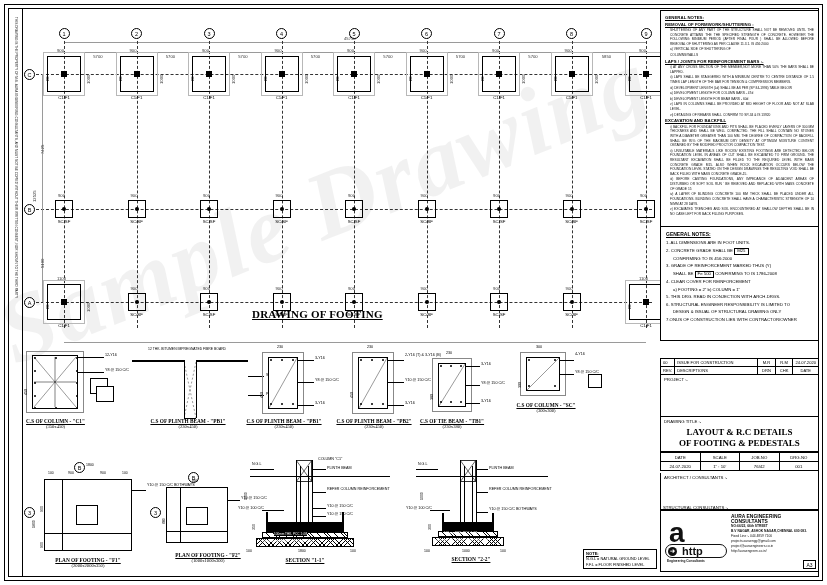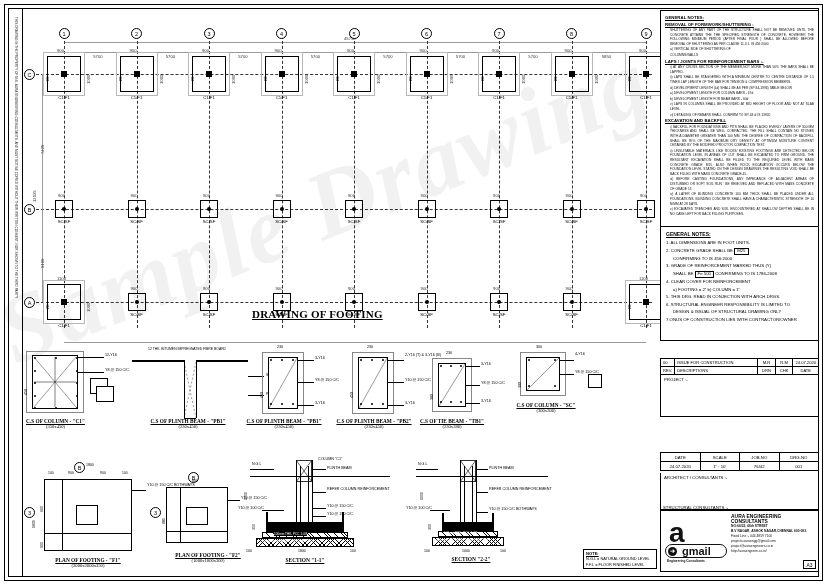--- a/index.html
+++ b/index.html
@@ -554,20 +554,27 @@
           <td style="width: 18px; text-align: center;">CHK</td>
           <td style="width: 25px; text-align: center;">DATE</td>
         </tr>
       </tbody>
   </table>
 
   <div class="tb" style="top:375px; height:42px;">
     <div class="tb-label">PROJECT :-</div>
   </div>
 
+  <div class="tb" style="top:417px; height:35px;">
+    <div class="tb-label">DRAWING TITLE :-</div>
+    <div class="dtitle">
+      <div>LAYOUT &amp; R.C DETAILS</div>
+      <div>OF FOOTING &amp; PEDESTALS</div>
+    </div>
+  </div>
 
   <table class="metatable">
     <tbody id="meta-body">
         <tr>
           <td style="width: 39px;">DATE</td>
           <td style="width: 39px;">SCALE</td>
           <td style="width: 39px;">JOB.NO</td>
           <td style="width: 39px;">DRG.NO</td>
         </tr>
         <tr>
@@ -584,21 +591,21 @@
   </div>
 
   <div style="position:absolute; left:660px; top:503px; width:159px;">
     <div class="tb-label" style="border:none;">STRUCTURAL CONSULTANTS :-</div>
   </div>
 
   <div class="consult">
     <div class="logo-a">a</div>
     <div class="logo-pill">
       <div class="logo-circ">➜</div>
-      <span>gmail</span>
+      <span>http</span>
     </div>
     <div class="logo-sub">Engineering Consultants</div>
     <div style="position:absolute; left:70px; top:3px; width:87px;">
       <div class="cons-name">AURA ENGINEERING CONSULTANTS</div>
       <div id="cons-lines">
           <div class="cons-line" style="font-weight: 700;">NO:66/22, 66th STREET</div>
           <div class="cons-line" style="font-weight: 700;">B.V NAGAR, ASHOK NAGAR,CHENNAI- 600 083.</div>
           <div class="cons-line">Fixed Line :- 044 4859 7100</div>
           <div class="cons-line">projects.auraengg@gmail.com</div>
           <div class="cons-line">project@auraengineers.co.in</div>

